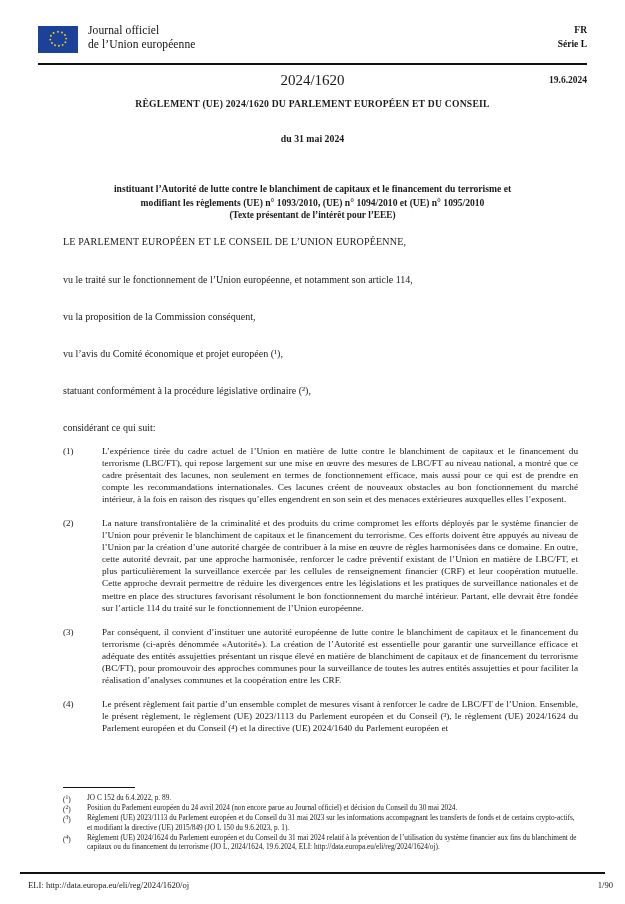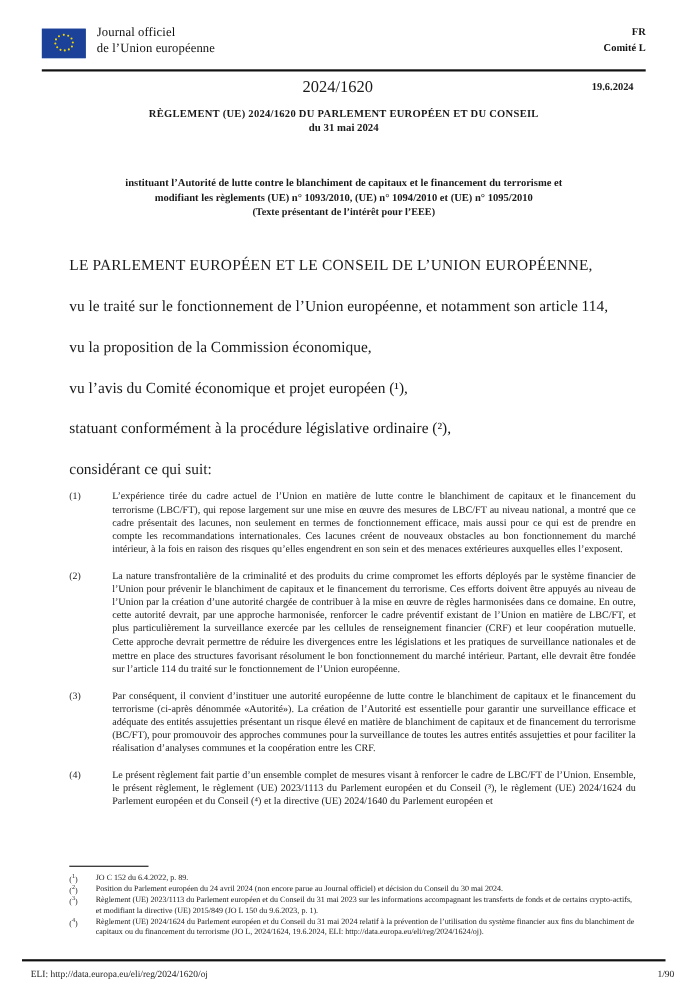--- a/index.html
+++ b/index.html
@@ -68,21 +68,21 @@
     right: 38px;
     top: 63px;
     height: 2px;
     background: #111;
   }
 
   
   .docnum-row {
     position: absolute;
     left: 38px;
-    right: 49px;
+    right: 38px;
     top: 71px;
     height: 18px;
   }
   .docnum {
     position: absolute;
     left: 0; right: 0;
     text-align: center;
     font-size: 15px;
     line-height: 18px;
   }
@@ -103,20 +103,21 @@
     top: 97px;
     text-align: center;
   }
   .title-main {
     font-size: 9.6px;
     font-weight: bold;
     letter-spacing: 0.25px;
     line-height: 13px;
   }
   .title-date {
+    margin-top: 22px;
     font-size: 9.8px;
     font-weight: bold;
     line-height: 13px;
   }
   .title-sub {
     margin-top: 37px;
     font-size: 9.6px;
     font-weight: bold;
     line-height: 13.5px;
     padding: 0 22px;
@@ -136,21 +137,21 @@
   }
   .preamble-caps {
     font-size: 8.6px;
     letter-spacing: 0.2px;
     line-height: 12px;
     font-variant: small-caps;
     text-transform: none;
   }
   .preamble p {
     margin: 0 0 0 0;
-    font-size: 14px;
+    font-size: 10px;
     line-height: 12px;
   }
   .preamble .vu {
     margin-top: 25px;
   }
   .preamble .vu-1 { margin-top: 25.5px; }
 
   
   .recitals {
     position: absolute;
@@ -264,21 +265,21 @@
       </svg>
     </div>
 
     <div class="masthead-title">
       <div>Journal officiel</div>
       <div>de l’Union européenne</div>
     </div>
 
     <div class="masthead-right">
       <div>FR</div>
-      <div>Comité L</div>
+      <div>Série L</div>
     </div>
   </div>
 
   <div class="masthead-rule"></div>
 
   <div class="docnum-row">
     <div class="docnum">2024/1620</div>
     <div class="docdate">19.6.2024</div>
   </div>
 
@@ -288,21 +289,21 @@
     <div class="title-sub">
       <div>instituant l’Autorité de lutte contre le blanchiment de capitaux et le financement du terrorisme et</div>
       <div>modifiant les règlements (UE) n° 1093/2010, (UE) n° 1094/2010 et (UE) n° 1095/2010</div>
     </div>
     <div class="title-eee">(Texte présentant de l’intérêt pour l’EEE)</div>
   </div>
 
   <div class="preamble">
     <p class="preamble-caps">LE PARLEMENT EUROPÉEN ET LE CONSEIL DE L’UNION EUROPÉENNE,</p>
     <p class="vu vu-1">vu le traité sur le fonctionnement de l’Union européenne, et notamment son article 114,</p>
-    <p class="vu">vu la proposition de la Commission économique,</p>
+    <p class="vu">vu la proposition de la Commission conséquent,</p>
     <p class="vu">vu l’avis du Comité économique et projet européen (¹),</p>
     <p class="vu">statuant conformément à la procédure législative ordinaire (²),</p>
     <p class="vu">considérant ce qui suit:</p>
   </div>
 
   <div class="recitals">
 
     <div class="recital">
       <span class="num">(1)</span>
       <div class="body">L’expérience tirée du cadre actuel de l’Union en matière de lutte contre le blanchiment de capitaux et le financement du terrorisme (LBC/FT), qui repose largement sur une mise en œuvre des mesures de LBC/FT au niveau national, a montré que ce cadre présentait des lacunes, non seulement en termes de fonctionnement efficace, mais aussi pour ce qui est de prendre en compte les recommandations internationales. Ces lacunes créent de nouveaux obstacles au bon fonctionnement du marché intérieur, à la fois en raison des risques qu’elles engendrent en son sein et des menaces extérieures auxquelles elles l’exposent.</div>

